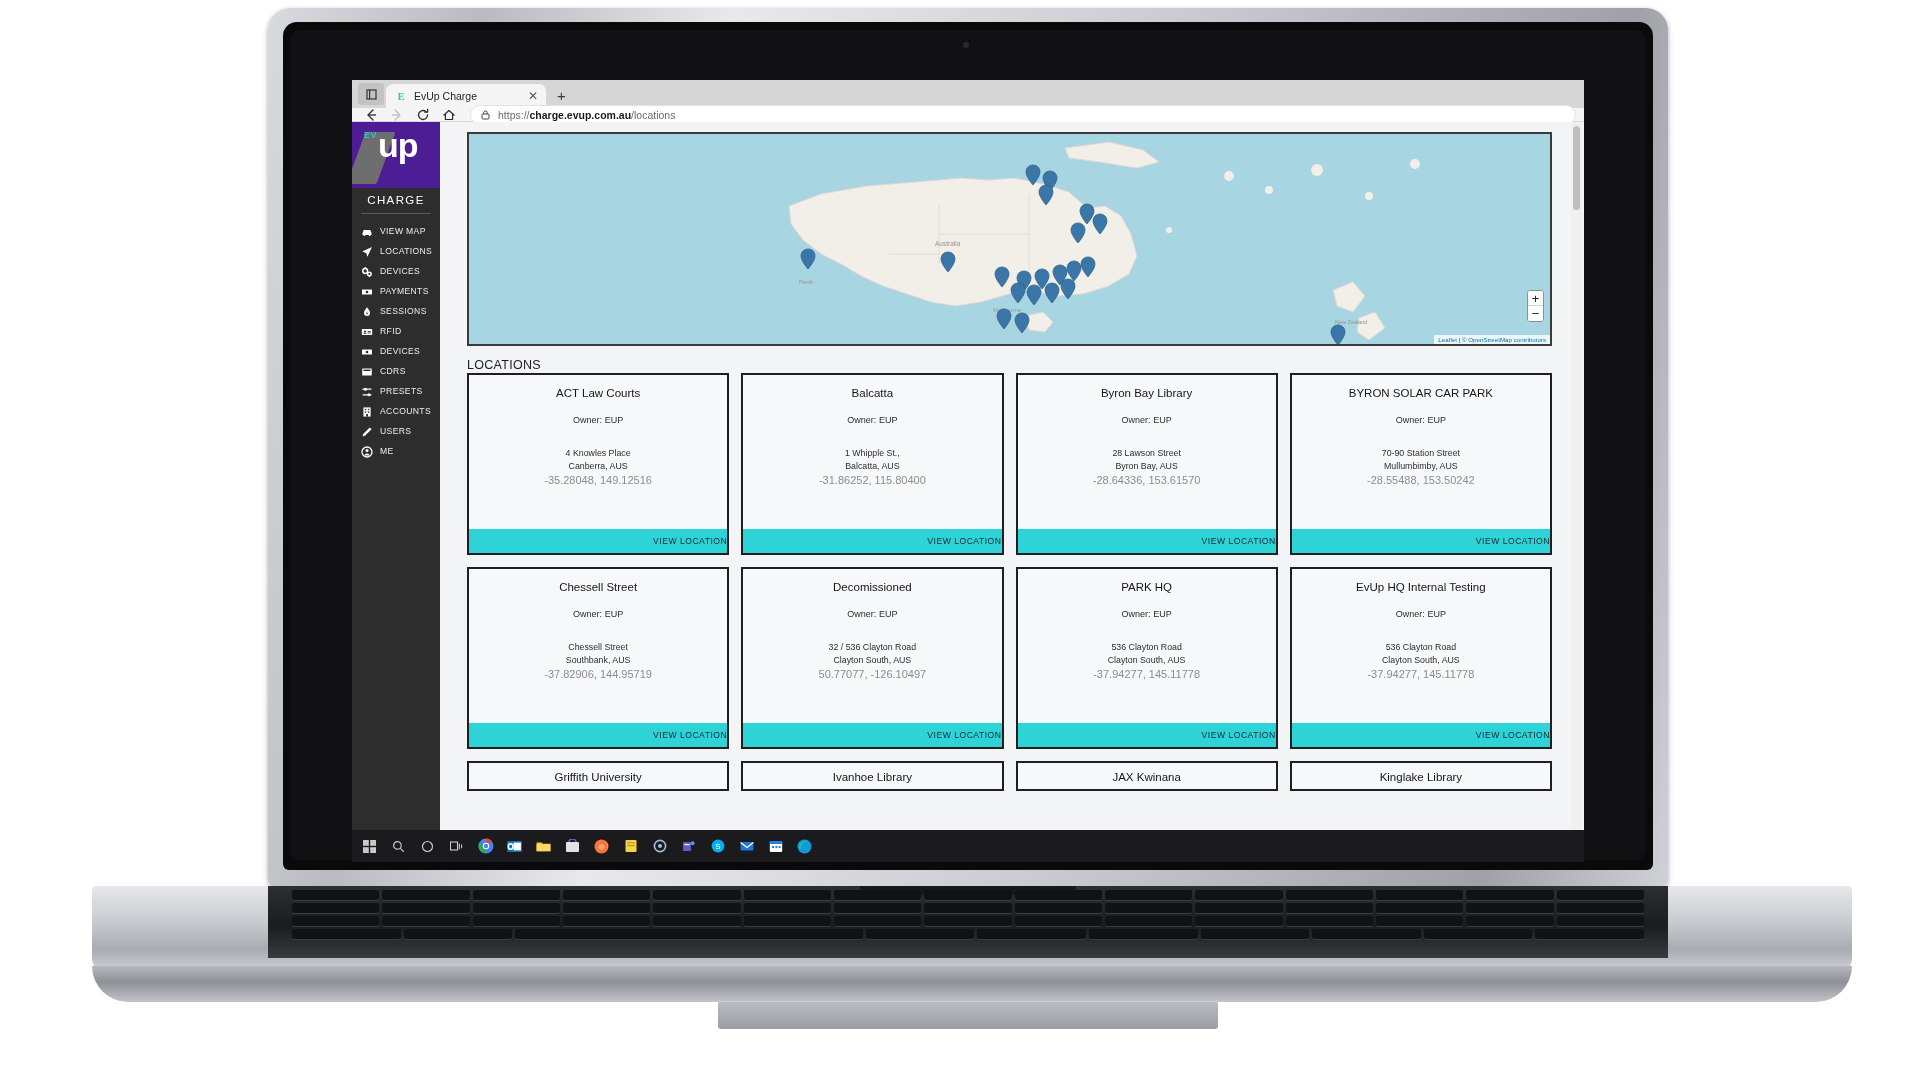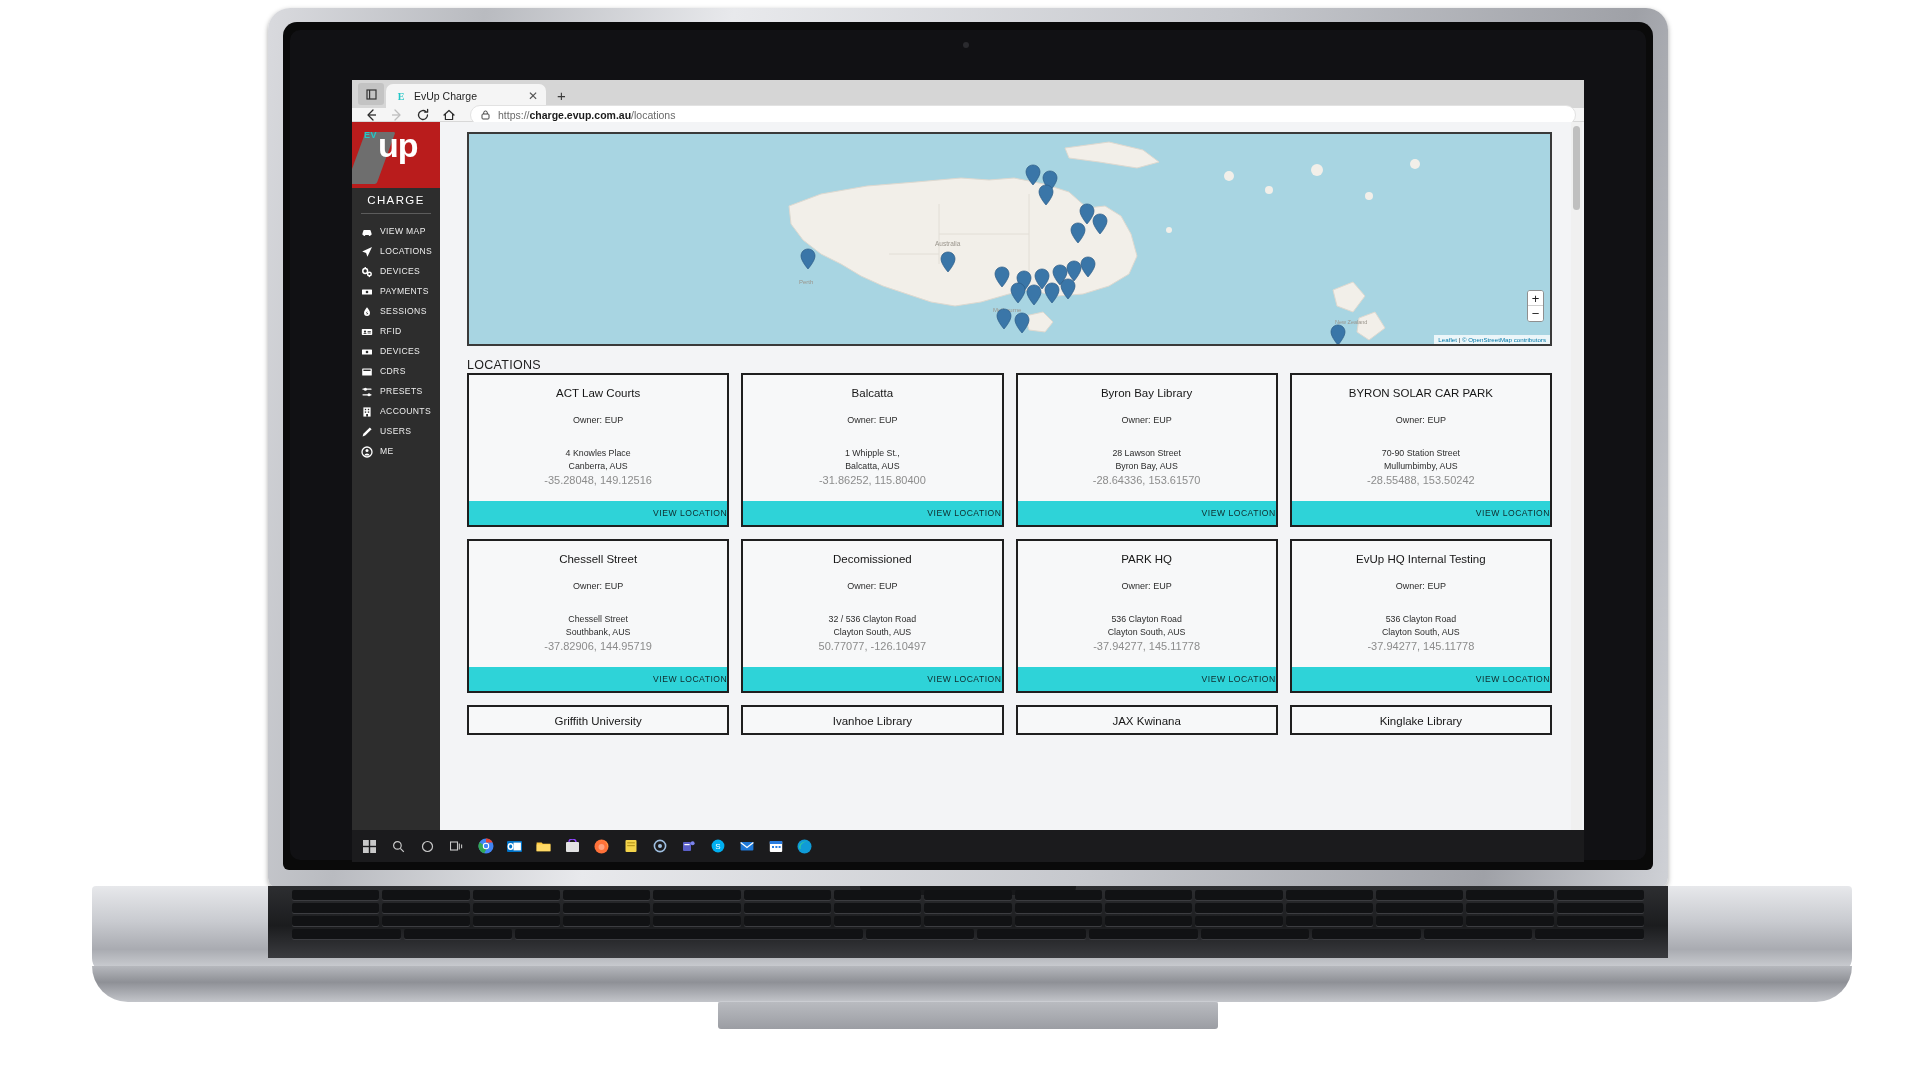--- a/index.html
+++ b/index.html
@@ -92,21 +92,21 @@
     font-size: 10.5px; color:#6a6a6a;
   }
   .omnibox .u-strong { color:#1b1b1b; font-weight: bold; }
   .lock { width:10px; height:10px; color:#444; }
 
   
   .app { display:flex; height: 722px; background:#f3f4f6; position:relative; }
 
   
   .sidebar { width: 88px; background:#2d2d2d; flex-shrink:0; color:#e9e9e9; }
-  .brand { height: 66px; position: relative; overflow:hidden; background:#b91c1c; }
+  .brand { height: 66px; position: relative; overflow:hidden; background:#4c1d95; }
   .brand-slash {
     position:absolute; left:4px; top: 10px; width: 30px; height: 52px;
     background: #6e6e6e; transform: skewX(-20deg); border-radius:2px;
   }
   .brand-ev {
     position:absolute; left:12px; top:8px; font-size:9px; font-weight:bold; color:#25c7c7;
     letter-spacing:.5px;
   }
   .brand-up {
     position:absolute; left:26px; top:6px; font-size:34px; font-weight:bold; color:#ffffff;
@@ -150,21 +150,21 @@
 
   
   .loc-title { font-size: 12.5px; color:#1e1e1e; letter-spacing:.3px; margin: 12px 0 1px 5px; }
   .loc-sub { font-size: 9px; color:#3c3c3c; margin: 0 0 9px 5px; display:flex; align-items:center; gap:6px; }
   .cbx { width:8px; height:8px; border:1px solid #777; background:#fff; display:inline-block; }
 
   
   .grid { display:grid; grid-template-columns: repeat(4, 1fr); gap: 12px; margin: 0 18px 0 5px; }
   .card {
     background:#f7f8f9; border: 2px solid #1f1f1f; display:flex; flex-direction:column;
-    height: 154px;
+    height: 182px;
   }
   .card-body { flex:1; padding: 12px 8px 0; text-align:center; }
   .card-name { font-size: 11.5px; color:#161616; line-height:1.2; margin-bottom: 14px; }
   .card-owner { font-size: 9px; color:#2c2c2c; margin-bottom: 22px; }
   .card-addr { font-size: 8.8px; color:#2c2c2c; line-height: 1.45; }
   .card-coords { font-size: 11px; color:#8c8c8c; margin-top: 2px; }
   .card-btn {
     background:#2ed3d8; color:#0f2b2c; text-align:right; font-size: 8.6px; letter-spacing:.5px;
     padding: 7px 0; cursor:pointer;
   }

